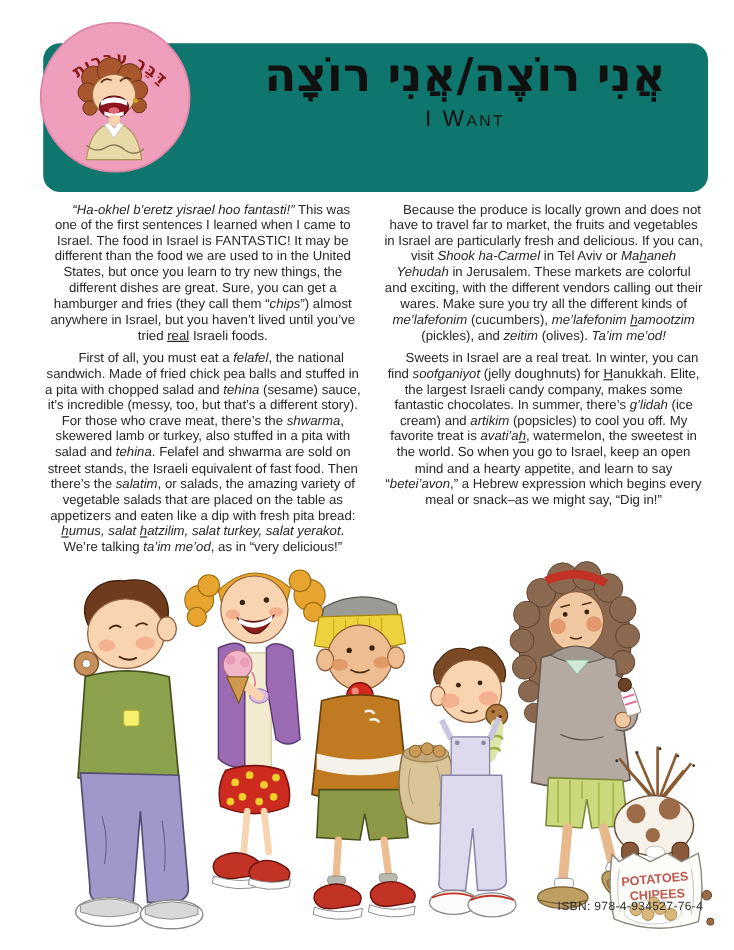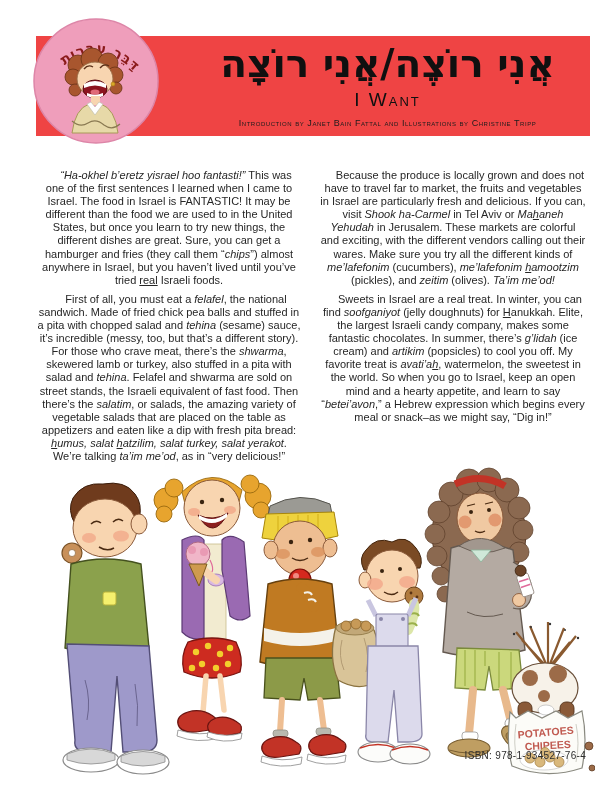--- a/index.html
+++ b/index.html
@@ -1,18 +1,18 @@
 <!DOCTYPE html>
 <html><head>
 <meta charset="utf-8">
 <style>
   html,body{margin:0;padding:0}
   body{width:612px;height:792px;background:#fff;font-family:"Liberation Sans",sans-serif;position:relative;overflow:hidden}
   .page{position:absolute;inset:0;background:#fff}
-  .header-band{position:absolute;left:36px;top:36px;width:554px;height:100px;background:#ef4444;border-radius:0}
+  .header-band{position:absolute;left:36px;top:36px;width:554px;height:124px;background:#0f766e;border-radius:14px}
   .header-content{position:absolute;left:155px;right:6px;top:2px;text-align:center}
   .hebrew-title{font-family:"DejaVu Sans",sans-serif;font-weight:bold;font-size:39px;line-height:1.35;color:#101010;direction:rtl;white-space:nowrap}
   .english-title{font-size:19px;font-weight:normal;letter-spacing:2px;color:#101010;font-variant:small-caps;margin-top:-2px}
   .byline{font-size:9px;font-variant:small-caps;letter-spacing:.55px;color:#1c1c1c;margin-top:7px;white-space:nowrap}
   .badge{position:absolute;left:32px;top:17px;width:128px;height:128px}
   .article{position:absolute;left:36px;top:169px;width:550px;display:flex;gap:18px}
   .col{width:266px;font-size:11px;line-height:13.1px;color:#262626;text-align:center}
   .para{margin:0 0 6px;text-indent:14px}
   .i{font-style:italic}
   .u{text-decoration:underline}
@@ -22,21 +22,20 @@
 </style>
 </head>
 <body>
 
 <div class="page">
 
   <div class="header-band">
     <div class="header-content">
       <div class="hebrew-title">אֲנִי רוֹצֶה/אֲנִי רוֹצָה</div>
       <div class="english-title">I Want</div>
-      <div class="byline">Introduction by Janet Bain Fattal and Illustrations by Christine Tripp</div>
     </div>
   </div>
 
   <div class="badge">
     <svg viewBox="0 0 128 128" width="128" height="128">
       <circle cx="64" cy="64" r="62" fill="#ef9ebb" stroke="#dd86a8" stroke-width="1.5"></circle>
       <path id="badgearc" d="M22,58 Q64,14 106,58" fill="none"></path>
       <text font-family="DejaVu Sans, sans-serif" font-size="14" font-weight="bold" fill="#8a1a1a" letter-spacing="1">
         <textPath href="#badgearc" startOffset="14">דַּבֵּר עִבְרִית</textPath>
       </text>
@@ -277,15 +276,15 @@
       <circle cx="32" cy="130" r="5" fill="#d9b87c" stroke="#a8854a" stroke-width=".8"></circle>
       <circle cx="42" cy="134" r="5" fill="#d9b87c" stroke="#a8854a" stroke-width=".8"></circle>
       <circle cx="52" cy="129" r="5" fill="#d9b87c" stroke="#a8854a" stroke-width=".8"></circle>
       <circle cx="61" cy="134" r="5" fill="#d9b87c" stroke="#a8854a" stroke-width=".8"></circle>
       <circle cx="47" cy="124" r="4.5" fill="#d9b87c" stroke="#a8854a" stroke-width=".8"></circle>
       <circle cx="91" cy="118" r="4" fill="#9c6b48" stroke="#55341c" stroke-width=".7"></circle>
       <circle cx="94" cy="140" r="3" fill="#9c6b48" stroke="#55341c" stroke-width=".7"></circle>
     </g>
   </svg>
 
-  <div class="isbn">ISBN: 978-1-934527-76-4</div>
+  <div class="isbn">ISBN: 978-4-934527-76-4</div>
 
 </div>
 
 </body></html>

